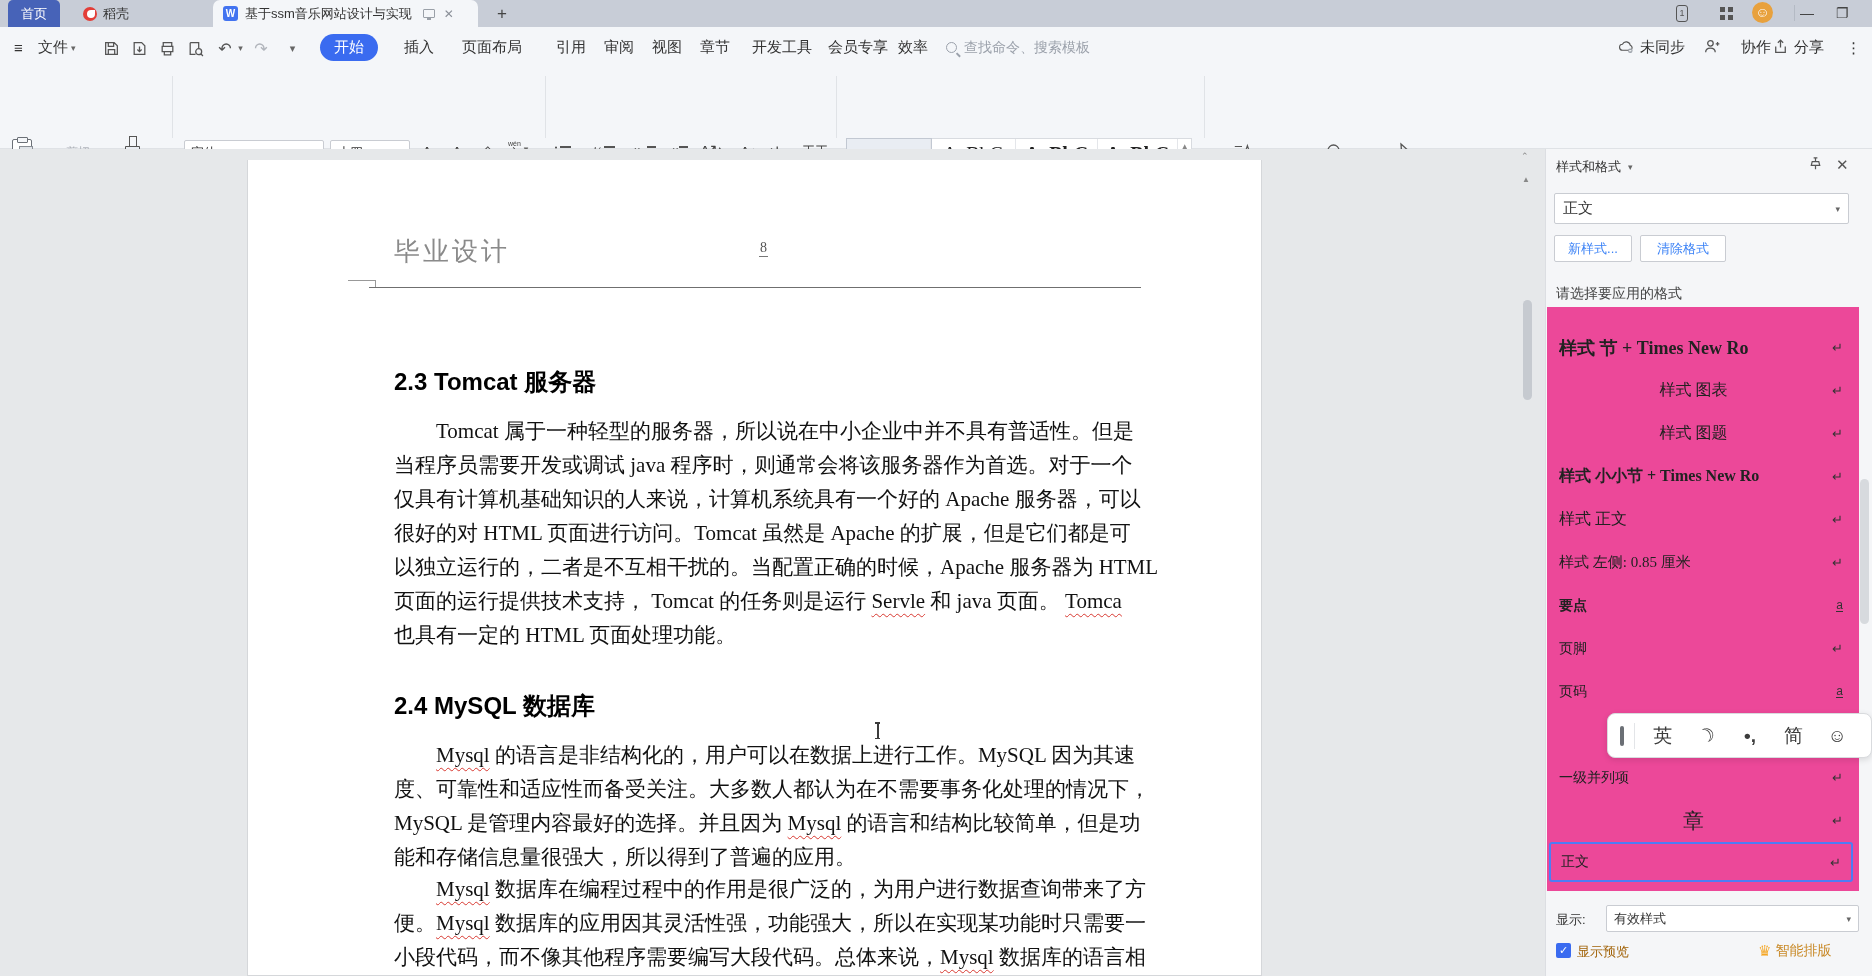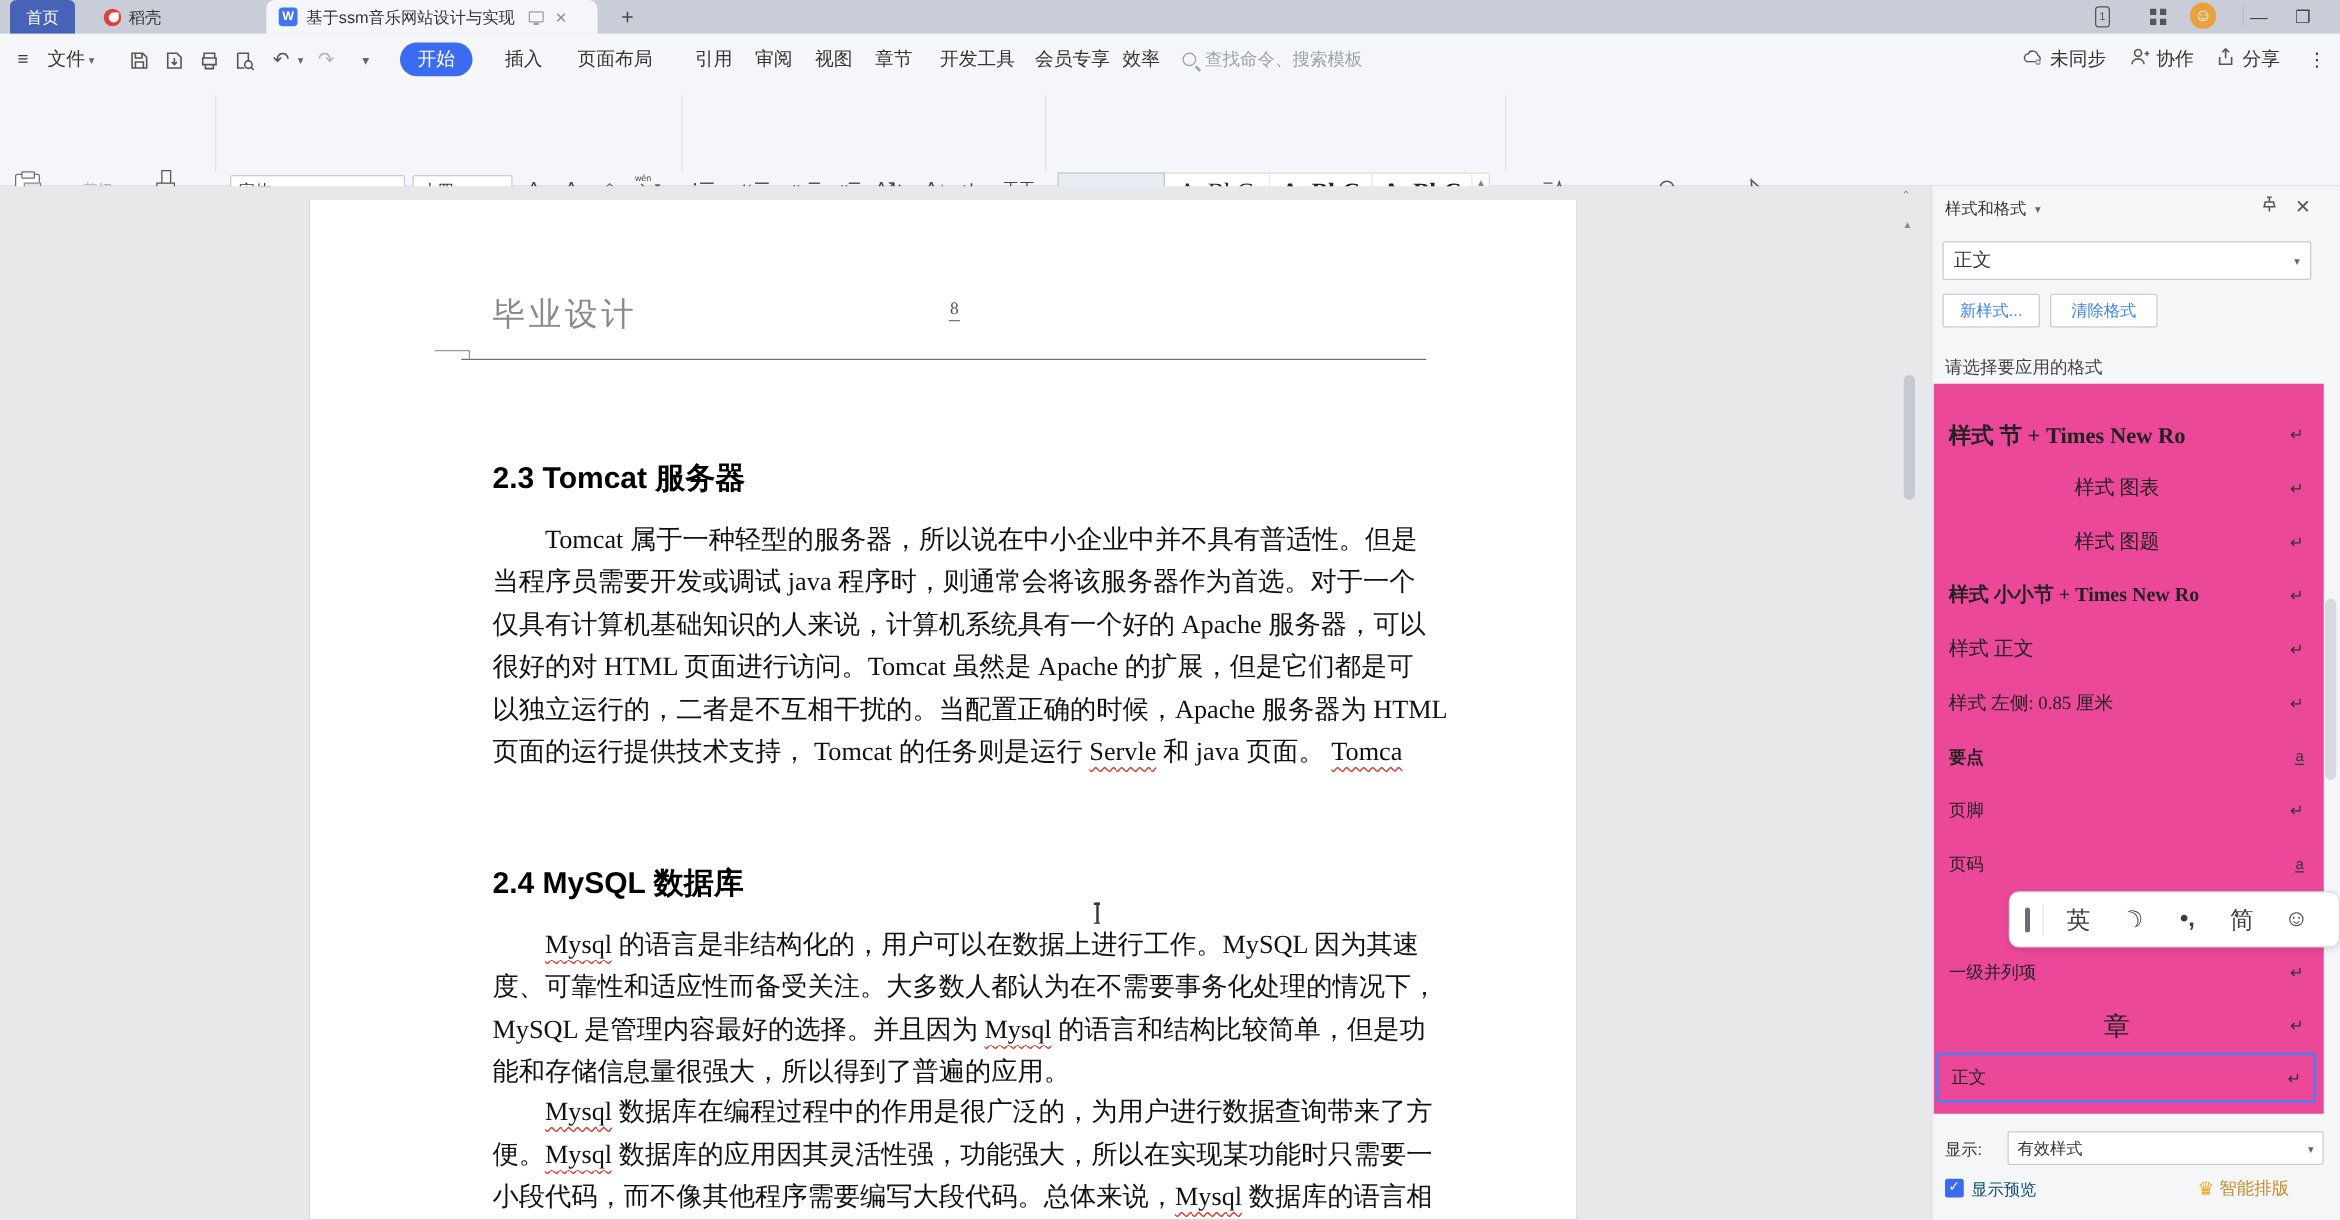--- a/index.html
+++ b/index.html
@@ -93,21 +93,21 @@
   .phint{position:absolute;left:10px;top:136px;color:#444;font-size:14px;}
   .plist{position:absolute;left:1px;top:158px;width:312px;height:584px;background:#ec4899;}
   .pstyle{position:absolute;left:2px;width:304px;height:43px;display:flex;align-items:center;padding:0 10px;color:#222;}
   .pstyle .txt{flex:1;white-space:nowrap;overflow:hidden;}
   .pstyle .mark{color:#333;font-size:13px;margin-left:4px;}
   .pstyle.sel{border:2px solid #4D7CF5;border-radius:3px;height:40px;}
   .mark.a-mark{border-bottom:1px solid #333;font-size:12px;line-height:11px;}
   .pshow-label{position:absolute;left:10px;top:762px;color:#333;}
   .pshow-combo{position:absolute;left:60px;top:756px;width:253px;height:27px;background:#fff;border:1px solid #C9CCD2;border-radius:2px;display:flex;align-items:center;justify-content:space-between;padding:0 7px;}
   .pcheck{position:absolute;left:10px;top:794px;width:15px;height:15px;background:#3A6BF0;border-radius:2px;color:#fff;font-size:11px;line-height:15px;text-align:center;}
-  .pcheck-label{position:absolute;left:31px;top:794px;color:#0c4a6e;}
+  .pcheck-label{position:absolute;left:31px;top:794px;color:#a16207;}
   .psmart{position:absolute;left:212px;top:793px;display:flex;align-items:center;gap:4px;color:#C98A28;font-size:14px;}
   .crown{color:#F5A623;font-size:15px;}
   .pscroll{position:absolute;left:314px;top:180px;width:9px;height:560px;}
   .pscroll i{position:absolute;left:0;top:150px;width:9px;height:145px;background:#D7DADE;border-radius:5px;}
   
   #imebar{position:absolute;left:1607px;top:713px;width:265px;height:45px;background:#fff;border:1px solid #D9DBDE;border-radius:8px;box-shadow:0 2px 6px rgba(0,0,0,.12);display:flex;align-items:center;padding:0 12px;gap:0;z-index:30;}
   .ime-it{flex:1;text-align:center;font-size:19px;color:#3c3c3c;}
   .ime-cursor{width:4px;height:20px;background:#6b6f75;border-radius:2px;flex:none;margin-right:10px;}
   .ime-div{width:1px;height:26px;background:#E3E5E8;flex:none;margin-right:6px;}
   .moon{display:inline-block;transform:rotate(-25deg);}
@@ -195,21 +195,21 @@
     <span class="search-ph">查找命令、搜索模板</span>
   </div>
   <div class="mitem" style="left:1618px;gap:5px;">
     <span class="mr-ic"><svg viewBox="0 0 18 16">
           <path d="M5 12a3.2 3.2 0 0 1-.3-6.4A4.4 4.4 0 0 1 13 6.7 2.9 2.9 0 0 1 13.4 12z"></path>
           <circle cx="13" cy="12.5" r="2.4" fill="#9aa0a8" stroke="none"></circle>
           <path d="M11.8 12.5h2.4" stroke="#fff"></path>
         </svg></span>
     <span>未同步</span>
   </div>
-  <div class="mitem" style="left:1703px;gap:5px;">
+  <div class="mitem" style="left:1703px;gap:21px;">
     <span class="mr-ic"><svg viewBox="0 0 16 16">
           <circle cx="7" cy="5" r="2.6"></circle>
           <path d="M2.5 13.5c0-2.5 2-4 4.5-4s4.5 1.5 4.5 4M12 5.5h3.4M13.7 3.8v3.4"></path>
         </svg></span>
     <span>协作</span>
   </div>
   <div class="mitem" style="left:1772px;gap:5px;">
     <span class="mr-ic"><svg viewBox="0 0 16 16">
           <path d="M8 9V2.5M5.5 4.5L8 2l2.5 2.5M3.5 8v5.5h9V8"></path>
         </svg></span>
@@ -368,20 +368,21 @@
     <div class="hdr-tick"></div>
     <div class="hdr-rule"></div>
     <div class="dhead" style="top:206px;">2.3 Tomcat 服务器</div>
     <div class="dbody" style="top:254px;">
         <div class="dline ind"><span>Tomcat 属于一种轻型的服务器，所以说在中小企业中并不具有普适性。但是</span></div>
         <div class="dline"><span>当程序员需要开发或调试 java 程序时，则通常会将该服务器作为首选。对于一个</span></div>
         <div class="dline"><span>仅具有计算机基础知识的人来说，计算机系统具有一个好的 Apache 服务器，可以</span></div>
         <div class="dline"><span>很好的对 HTML 页面进行访问。Tomcat 虽然是 Apache 的扩展，但是它们都是可</span></div>
         <div class="dline"><span>以独立运行的，二者是不互相干扰的。当配置正确的时候，Apache 服务器为 HTML</span></div>
         <div class="dline"><span>页面的运行提供技术支持， Tomcat 的任务则是运行 </span><span class="wavy">Servle</span><span> 和 java 页面。 </span><span class="wavy">Tomca</span></div>
+        <div class="dline"><span>也具有一定的 HTML 页面处理功能。</span></div>
       </div>
     <div class="dhead" style="top:530px;">2.4 MySQL 数据库</div>
     <div class="dbody" style="top:578px;">
         <div class="dline ind"><span class="wavy">Mysql</span><span> 的语言是非结构化的，用户可以在数据上进行工作。MySQL 因为其速</span></div>
         <div class="dline"><span>度、可靠性和适应性而备受关注。大多数人都认为在不需要事务化处理的情况下，</span></div>
         <div class="dline"><span>MySQL 是管理内容最好的选择。并且因为 </span><span class="wavy">Mysql</span><span> 的语言和结构比较简单，但是功</span></div>
         <div class="dline"><span>能和存储信息量很强大，所以得到了普遍的应用。</span></div>
       </div>
     <div class="dbody" style="top:712px;">
         <div class="dline ind"><span class="wavy">Mysql</span><span> 数据库在编程过程中的作用是很广泛的，为用户进行数据查询带来了方</span></div>

